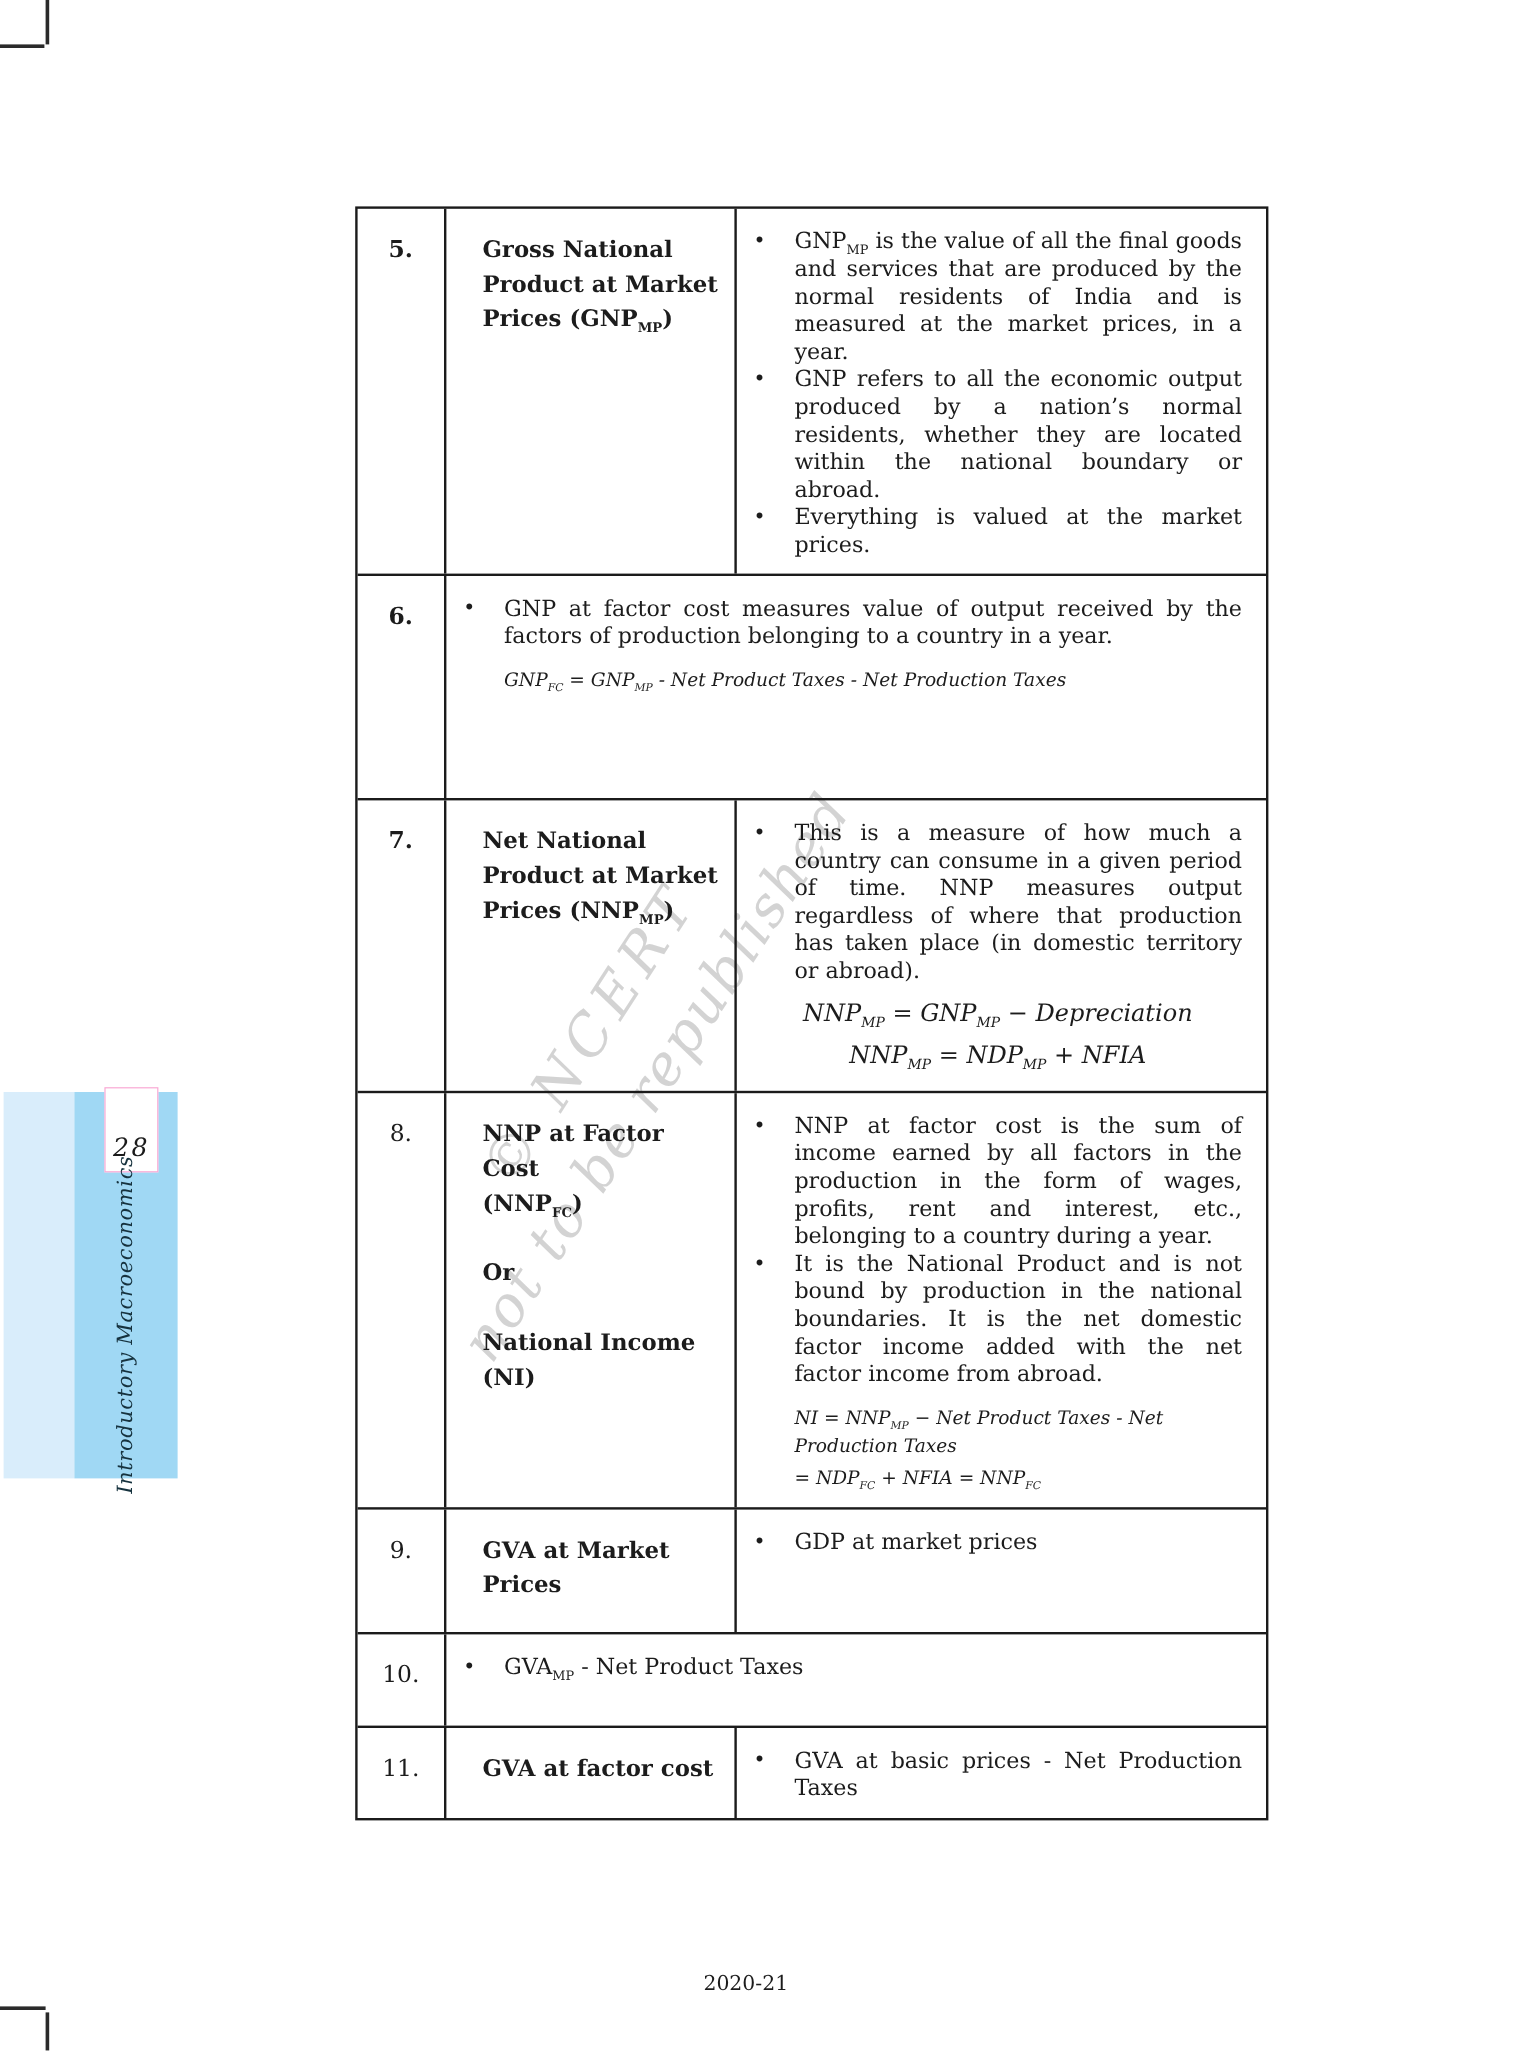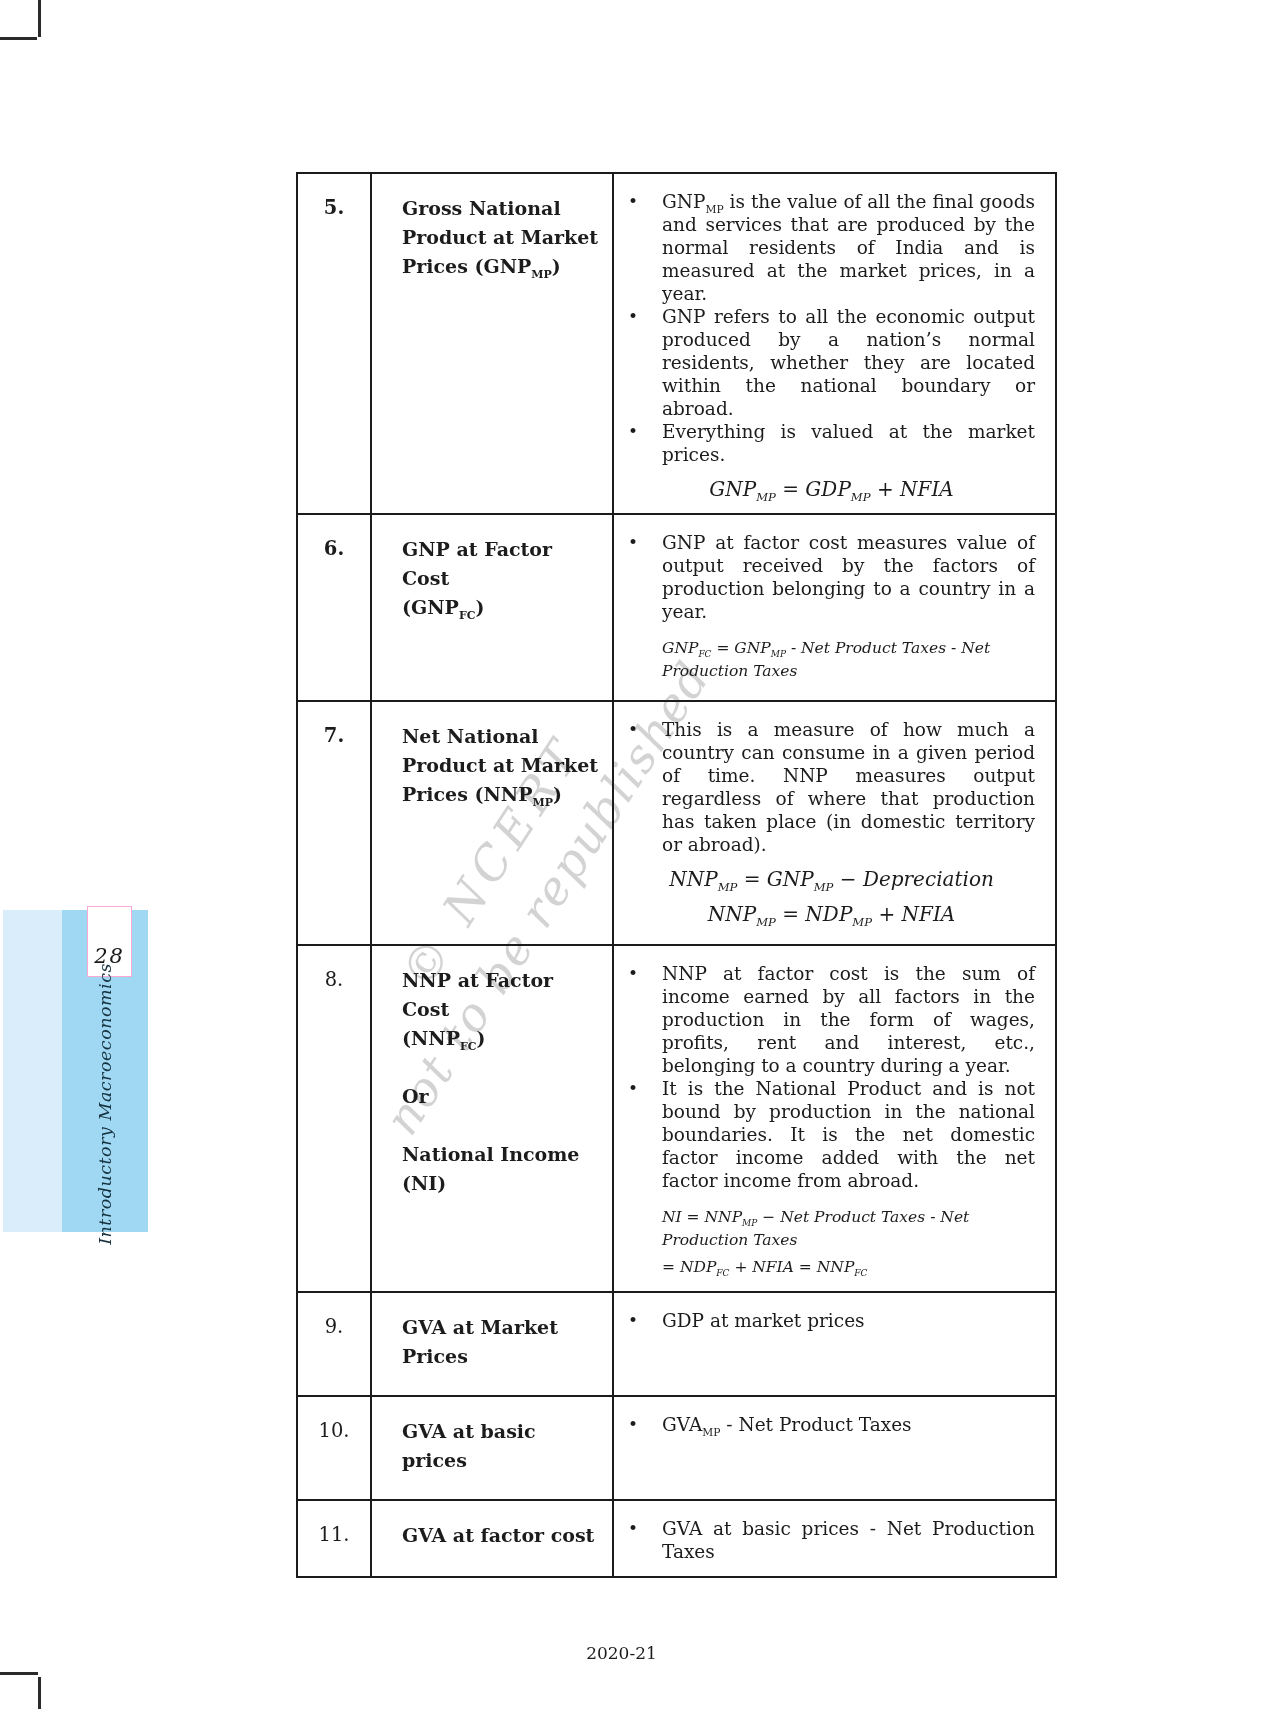--- a/index.html
+++ b/index.html
@@ -138,30 +138,25 @@
             <span class="btext">GNP<sub>MP</sub> is the value of all the final goods and services that are produced by the normal residents of India and is measured at the market prices, in a year.</span>
           </div>
           <div class="bullet">
             <span class="marker">•</span>
             <span class="btext">GNP refers to all the economic output produced by a nation’s normal residents, whether they are located within the national boundary or abroad.</span>
           </div>
           <div class="bullet">
             <span class="marker">•</span>
             <span class="btext">Everything is valued at the market prices.</span>
           </div>
-          <div class="formula center">GNP<sub>MP</sub> = GDP<sub>MP</sub> + NFIA</div>
         </div>
     </div>
 
     <div class="trow" style="min-height: 185px;">
       <div class="cell-num bold">6.</div>
-      <div class="cell-term">
-          <div class="term-line">GNP at Factor Cost</div>
-          <div class="term-line">(GNP<sub>FC</sub>)</div>
-        </div>
       <div class="cell-desc">
           <div class="bullet">
             <span class="marker">•</span>
             <span class="btext">GNP at factor cost measures value of output received by the factors of production belonging to a country in a year.</span>
           </div>
           <div class="formula small gap-lg">GNP<sub>FC</sub> = GNP<sub>MP</sub> - Net Product Taxes - Net Production Taxes</div>
         </div>
     </div>
 
     <div class="trow" style="min-height: 242px;">
@@ -214,23 +209,20 @@
       <div class="cell-desc">
           <div class="bullet">
             <span class="marker">•</span>
             <span class="btext">GDP at market prices</span>
           </div>
         </div>
     </div>
 
     <div class="trow" style="min-height: 76px;">
       <div class="cell-num">10.</div>
-      <div class="cell-term">
-          <div class="term-line">GVA at basic prices</div>
-        </div>
       <div class="cell-desc">
           <div class="bullet">
             <span class="marker">•</span>
             <span class="btext">GVA<sub>MP</sub> - Net Product Taxes</span>
           </div>
         </div>
     </div>
 
     <div class="trow" style="min-height: 75px;">
       <div class="cell-num">11.</div>

